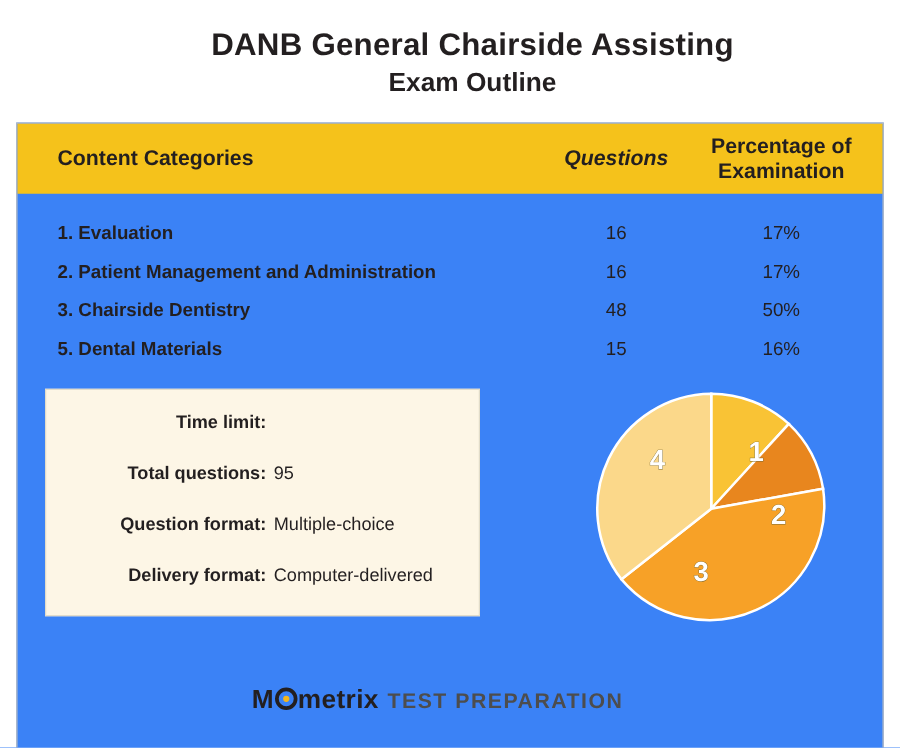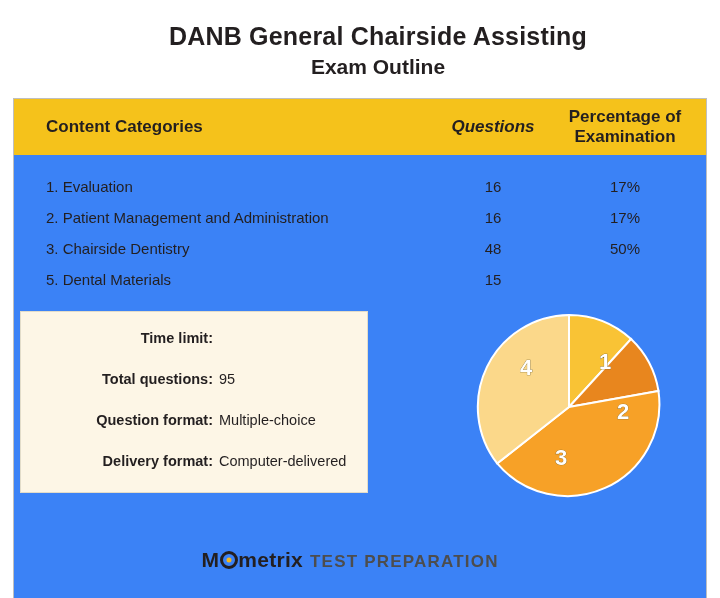--- a/index.html
+++ b/index.html
@@ -85,43 +85,44 @@
     display: flex;
     align-items: center;
     height: 31px;
   }
   .td-cat {
     flex: 0 0 400px;
     font-size: 15px;
     padding-left: 18px;
     box-sizing: border-box;
     white-space: nowrap;
+    font-weight: bold;
   }
   .td-q {
     flex: 0 0 130px;
     text-align: center;
     font-size: 15px;
   }
   .td-pct {
     flex: 1;
     text-align: center;
     font-size: 15px;
   }
 
   
   .infobox {
     position: absolute;
-    left: 6px;
+    left: 22px;
     top: 212px;
     width: 348px;
     height: 182px;
     background: #fdf6e6;
     border: 1px solid #e2dcc9;
     box-sizing: border-box;
-    padding: 18px 0 0 16px;
+    padding: 18px 0 0 0;
   }
   .info-row {
     display: flex;
     align-items: baseline;
     height: 41px;
   }
   .info-label {
     flex: 0 0 182px;
     text-align: right;
     font-size: 14.5px;
@@ -232,20 +233,21 @@
       <div class="td-pct">17%</div>
     </div>
     <div class="row">
       <div class="td-cat">3. Chairside Dentistry</div>
       <div class="td-q">48</div>
       <div class="td-pct">50%</div>
     </div>
     <div class="row">
       <div class="td-cat">5. Dental Materials</div>
       <div class="td-q">15</div>
+      <div class="td-pct">16%</div>
     </div>
   </div>
 
   <div class="infobox">
     <div class="info-row">
       <div class="info-label">Time limit:</div>
     </div>
     <div class="info-row">
       <div class="info-label">Total questions:</div>
       <div class="info-value">95</div>

